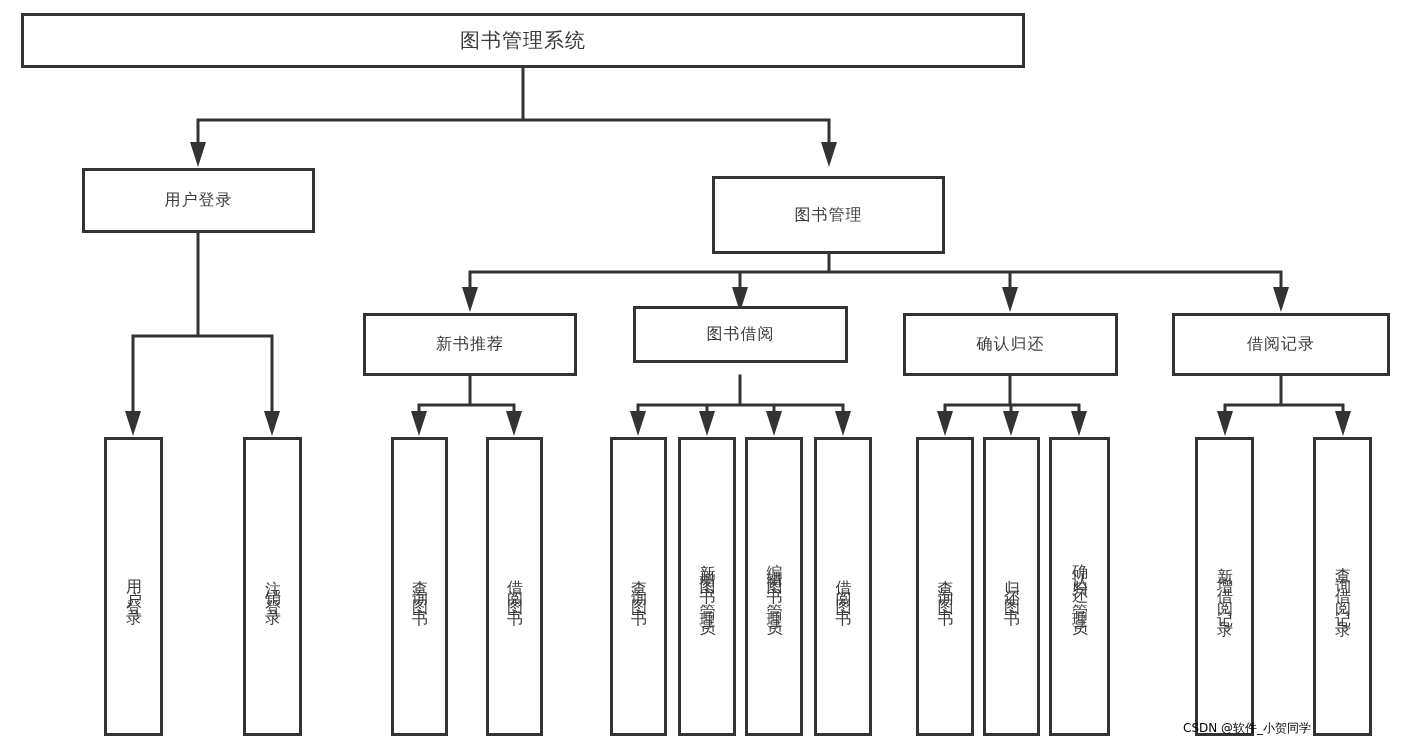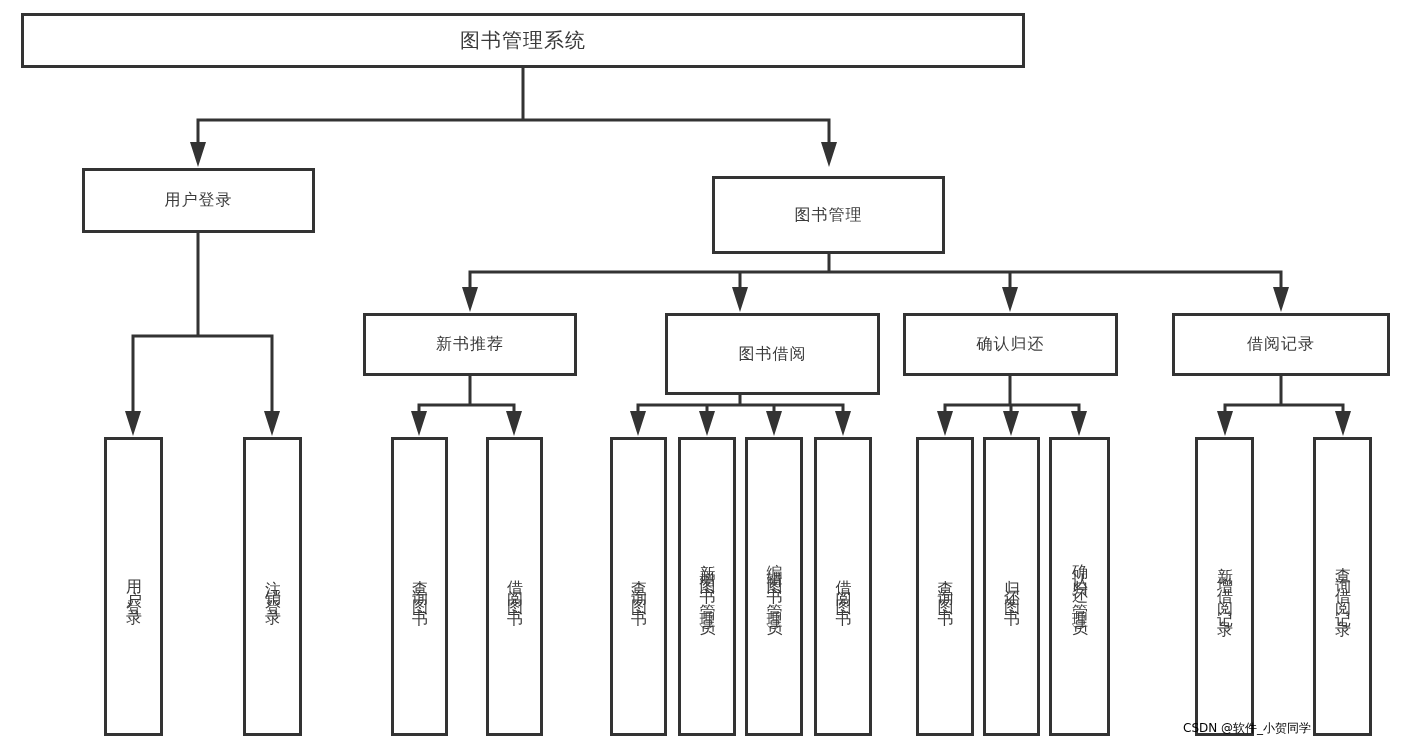--- a/index.html
+++ b/index.html
@@ -30,21 +30,21 @@
     letter-spacing: 1px;
     color: #3a3a3a;
     z-index: 2;
   }
   .box .lbl { white-space: nowrap; }
   
   .b-root { left: 21px;   top: 13px;  width: 1004px; height: 55px; font-size: 20px; }
   .b-user { left: 82px;   top: 168px; width: 233px;  height: 65px; }
   .b-mgmt { left: 712px;  top: 176px; width: 233px;  height: 78px; }
   .b-nb   { left: 363px;  top: 313px; width: 214px;  height: 63px; align-items: center; }
-  .b-bb   { left: 633px;  top: 313px; width: 215px;  height: 82px; margin-left: 32px; }
+  .b-bb   { left: 633px;  top: 306px; width: 215px;  height: 57px; }
   .b-cb   { left: 903px;  top: 313px; width: 215px;  height: 63px; }
   .b-br   { left: 1172px; top: 313px; width: 218px;  height: 63px; }
   
   .leaf { top: 437px; height: 299px; }
   .leaf .lbl {
     writing-mode: vertical-rl;
     text-orientation: mixed;
     letter-spacing: 10px;
     white-space: nowrap;
   }

